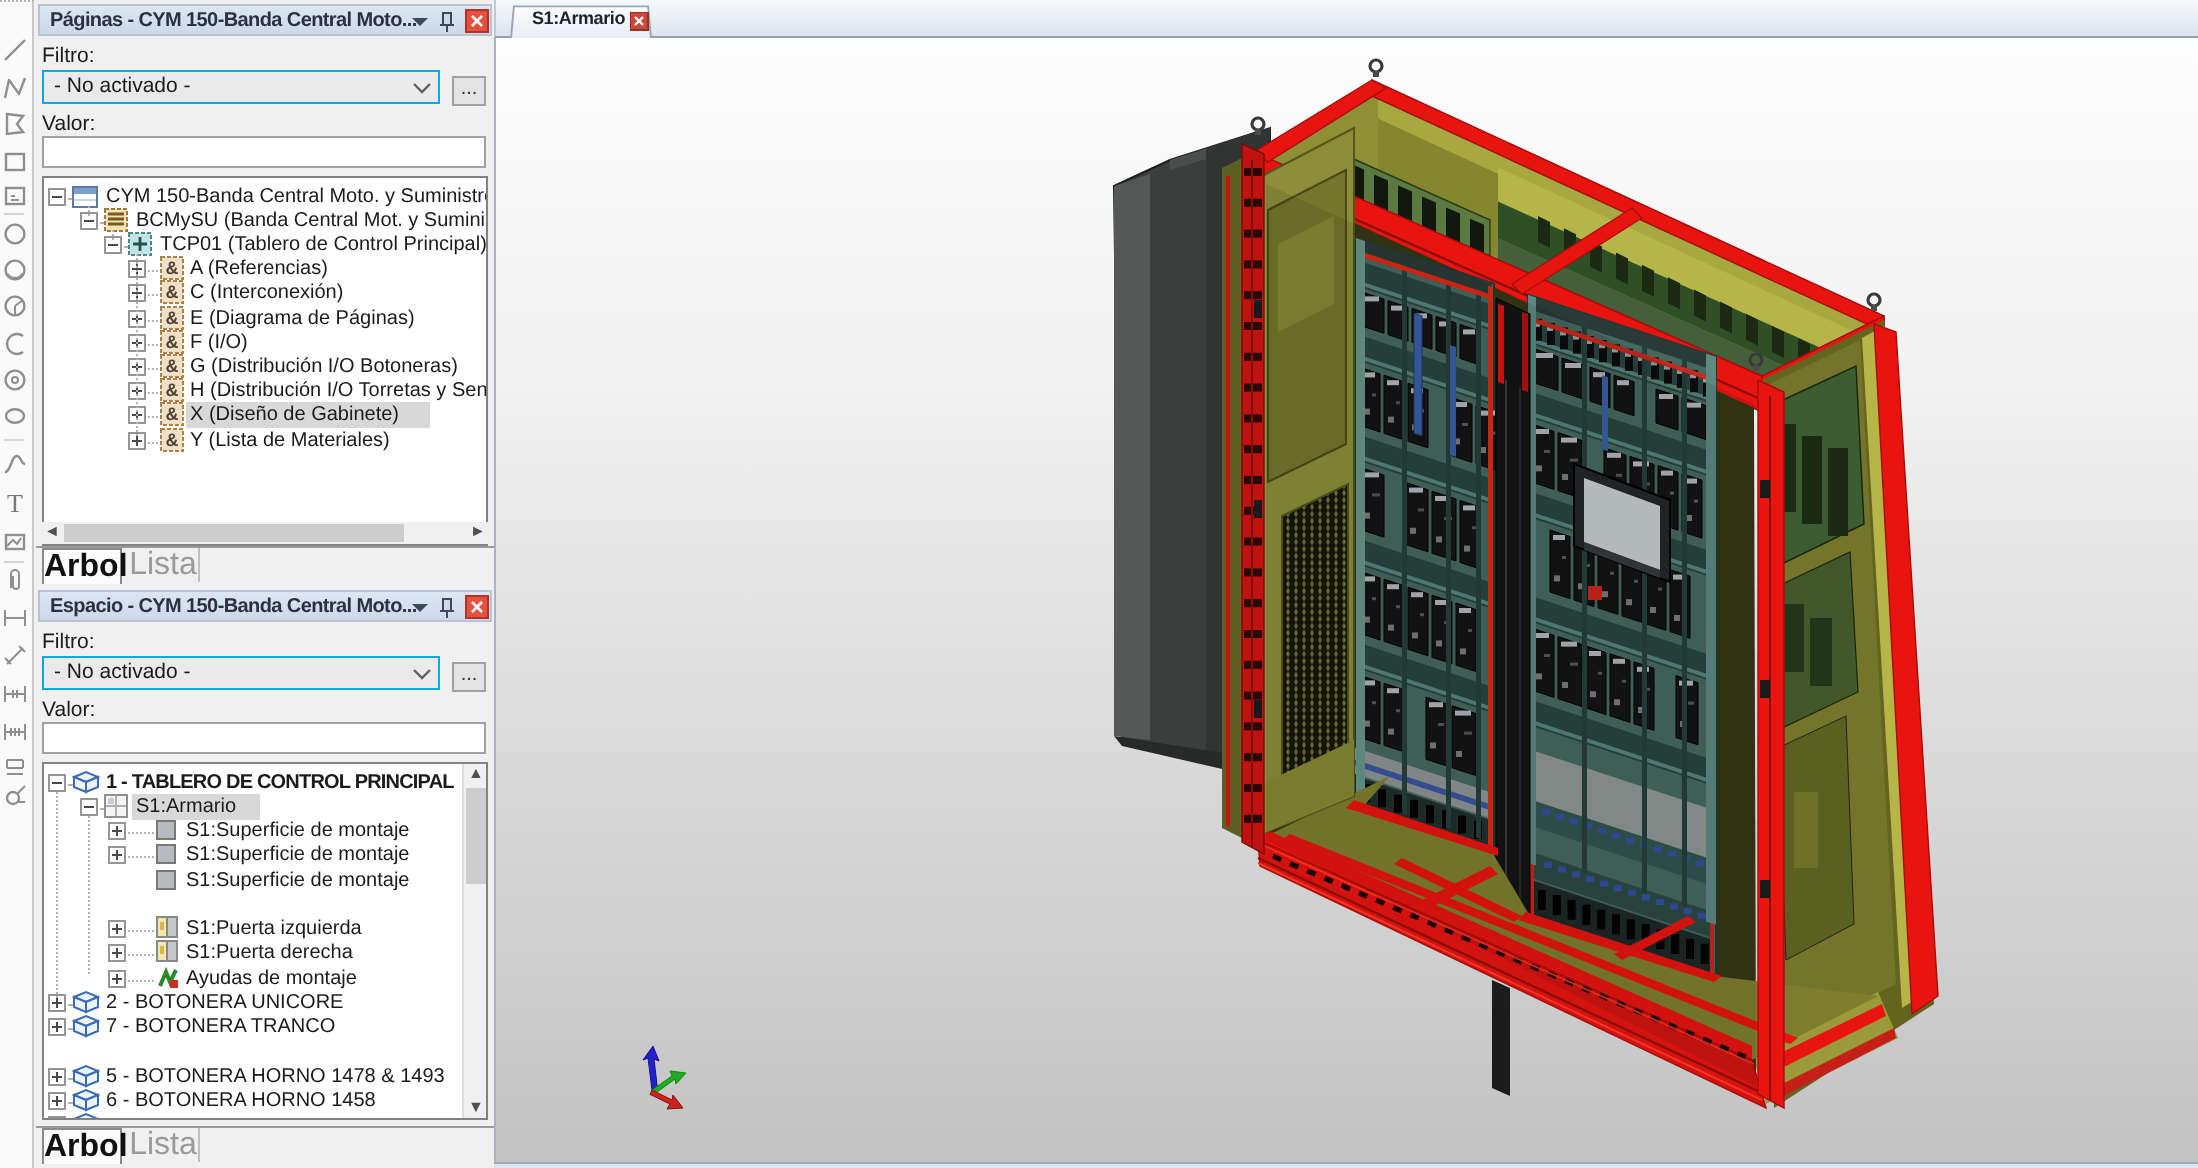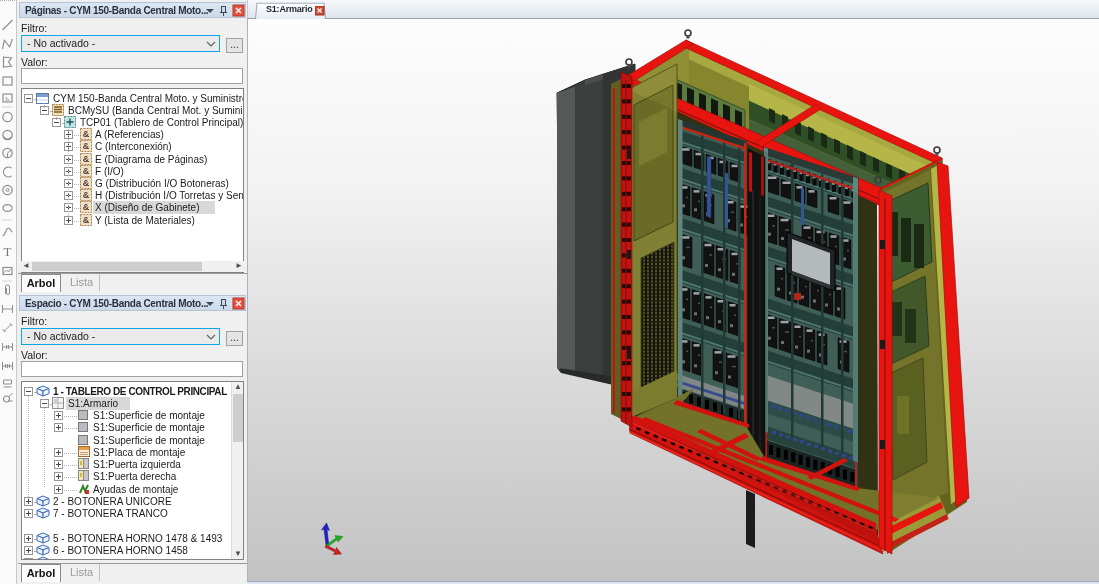--- a/index.html
+++ b/index.html
@@ -10,21 +10,21 @@
 .combo{background:#eaeaea;border:1px solid #0ea5e9;font-size:10.5px;color:#1b1b1b;line-height:15px;padding-left:5px}
 .dots{background:#e4e4e4;border:1px solid #a0a0a0;font-size:10px;color:#333;text-align:center;line-height:12px}
 .inp{background:#fff;border:1px solid #a0a0a0}
 .treebox{background:#fff;border:1px solid #828282;overflow:hidden}
 .trow{position:absolute;height:13px;font-size:10px;color:#1b1b1b;white-space:nowrap}
 .tt{position:absolute;top:0px;line-height:13px}
 .eb{position:absolute;top:2px;width:9px;height:9px;background:#fff;border:1px solid #969696}
 .eb:before{content:"";position:absolute;left:1px;top:3px;width:5px;height:1px;background:#4a4a4a}
 .eb.m:after{content:""}
 .eb.p:after{content:"";position:absolute;left:3px;top:1px;width:1px;height:5px;background:#4a4a4a}
-.tabs{font-size:11px}
+.tabs{font-size:16px}
 .tab-on{position:absolute;background:#fcfcfc;border:1px solid #8a8a8a;border-bottom:none;
  font-weight:bold;color:#111;text-align:center}
 .tab-off{position:absolute;color:#9a9a9a;text-align:center}
 .sb{background:#f0f0f0}
 .sb-th{background:#cdcdcd}
 .arr{font-size:8px;color:#505050;text-align:center;line-height:10px}
 </style></head><body>
 
 <div class="abs" style="left:0;top:0;width:17px;height:584px;background:#fafafa;border-right:1px solid #c8c8c8;border-top:1px dotted #b0b0b0"></div>
 <svg class="abs" style="left:0;top:0" width="16" height="410">
@@ -326,32 +326,20 @@
       </div>
       <div class="tt" style="left:71px">S1:Superficie de montaje</div>
     </div>
 <div class="trow" style="left:0;top:51.5px;width:205px">
       <div style="position:absolute;left:56px;top:0;width:14px;height:12px">
         <svg width="10" height="10" style="position:absolute;top:1px">
           <rect x="0.5" y="0.5" width="9" height="9" fill="#b8bcc0" stroke="#787878"></rect>
         </svg>
       </div>
       <div class="tt" style="left:71px">S1:Superficie de montaje</div>
-    </div>
-<div class="trow" style="left:0;top:63.8px;width:205px">
-      <div style="position:absolute;left:42px;top:7px;width:13px;border-top:1px dotted #b4b4b4"></div>
-      <div class="eb p" style="left:32px"></div>
-      <div style="position:absolute;left:56px;top:0;width:14px;height:12px">
-        <svg width="12" height="11" style="position:absolute;top:0">
-          <rect x="0.5" y="0.5" width="11" height="10" fill="#f8f0e0" stroke="#a06a30"></rect>
-          <rect x="1" y="1" width="10" height="3" fill="#e8a050"></rect>
-          <path d="M2 6.5 L10 6.5 M2 8.5 L10 8.5" stroke="#c89868"></path>
-        </svg>
-      </div>
-      <div class="tt" style="left:71px">S1:Placa de montaje</div>
     </div>
 <div class="trow" style="left:0;top:76.0px;width:205px">
       <div style="position:absolute;left:42px;top:7px;width:13px;border-top:1px dotted #b4b4b4"></div>
       <div class="eb p" style="left:32px"></div>
       <div style="position:absolute;left:56px;top:0;width:14px;height:12px">
         <svg width="11" height="11" style="position:absolute;top:0">
           <rect x="0.5" y="0.5" width="10" height="10" fill="#f0e8b0" stroke="#888"></rect>
           <rect x="5.5" y="0.5" width="5" height="10" fill="#c8c8cc" stroke="#888"></rect>
           <rect x="2" y="3" width="2" height="4" fill="#d8b840"></rect>
         </svg>

